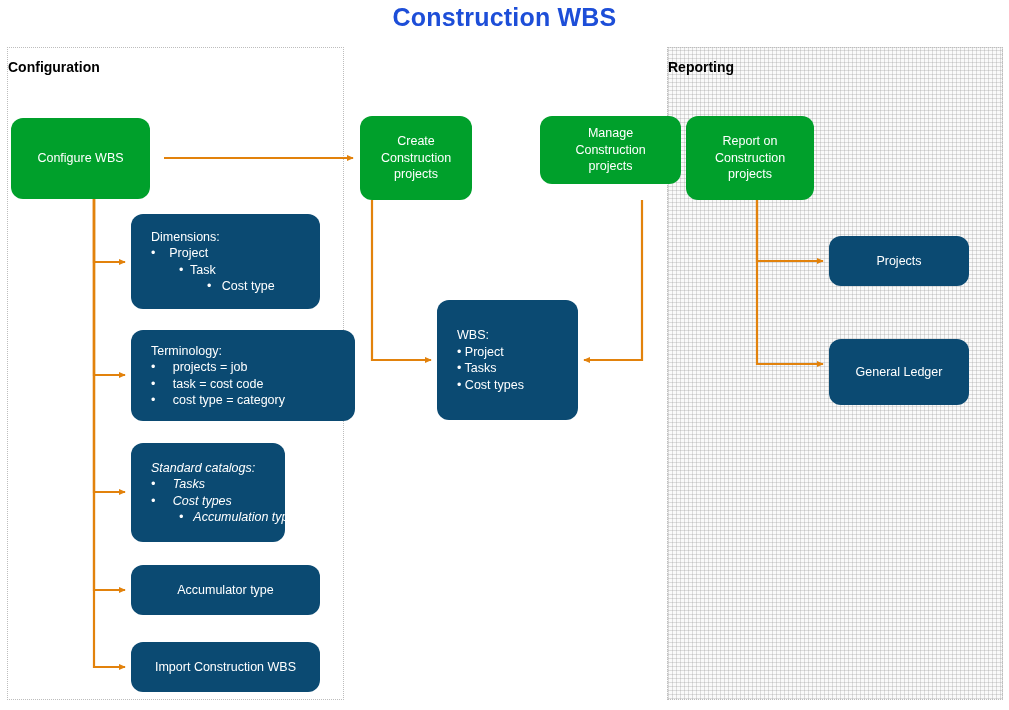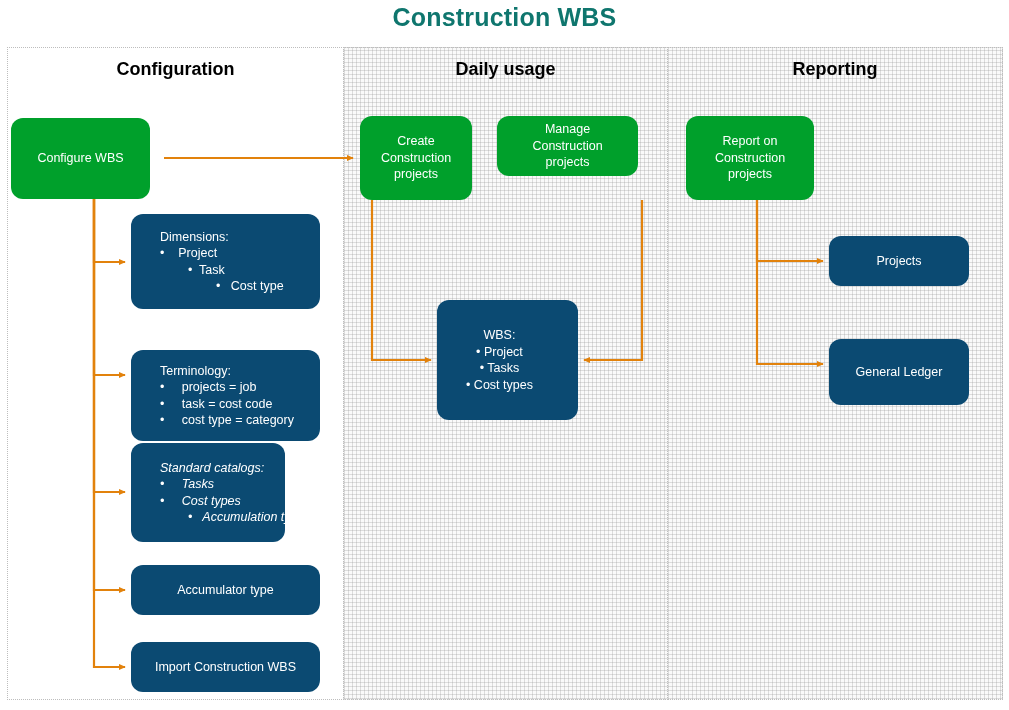--- a/index.html
+++ b/index.html
@@ -24,21 +24,21 @@
 
   
   .diagram-title {
     position: absolute;
     left: 0;
     top: 3px;
     width: 1009px;
     text-align: center;
     font-size: 25px;
     font-weight: bold;
-    color: #0f766e;
+    color: #1d4ed8;
     letter-spacing: 0.2px;
   }
 
   
   .lanes {
     position: absolute;
     left: 7px;
     top: 47px;
     width: 996px;
     height: 653px;
@@ -58,22 +58,22 @@
       repeating-linear-gradient(90deg, rgba(150,150,150,0.30) 0 1px, rgba(0,0,0,0) 1px 4px);
   }
   .lane-1 { left: 0px;   width: 337px; }
   .lane-2 { left: 336px; width: 325px; }
   .lane-3 { left: 660px; width: 336px; }
 
   .lane-title {
     position: absolute;
     top: 11px;
     width: 100%;
-    text-align: center;
-    font-size: 18px;
+    text-align: left;
+    font-size: 14px;
     font-weight: bold;
     color: #000000;
   }
 
   
   .node {
     position: absolute;
     box-sizing: border-box;
     display: flex;
     align-items: center;
@@ -91,21 +91,21 @@
   .node.blue {
     background: #0B4A72;
     border-radius: 12px;
   }
   .node.blue.centered {
     justify-content: center;
     text-align: center;
   }
   .node.blue.listbox {
     justify-content: flex-start;
-    padding-left: 29px;
+    padding-left: 20px;
   }
   .node .label { white-space: pre-line; }
 
   .node ul.lines {
     margin: 0;
     padding: 0;
     list-style: none;
   }
   .node ul.lines li { white-space: pre; }
 
@@ -127,23 +127,20 @@
 </head>
 <body>
 
 <div id="canvas">
 
   <div class="diagram-title">Construction WBS</div>
 
   <div class="lanes">
     <div class="lane lane-plain lane-1">
       <div class="lane-title">Configuration</div>
-    </div>
-    <div class="lane lane-hatched lane-2">
-      <div class="lane-title">Daily usage</div>
     </div>
     <div class="lane lane-hatched lane-3">
       <div class="lane-title">Reporting</div>
     </div>
   </div>
 
   <svg id="arrows" viewBox="0 0 1009 710" width="1009" height="710">
     <defs>
       <marker id="ah" markerWidth="8" markerHeight="8" refX="6.4" refY="3.2" orient="auto" markerUnits="userSpaceOnUse">
         <path d="M0,0 L7.2,3.2 L0,6.4 z" fill="#E2820C"></path>
@@ -176,21 +173,21 @@
     <div>
       <div>Dimensions:</div>
       <ul class="lines">
         <li class="i1">•    Project</li>
         <li class="i2">•  Task</li>
         <li class="i3">•   Cost type</li>
       </ul>
     </div>
   </div>
 
-  <div class="node blue listbox" style="left:131px; top:330px; width:189px; height:91px;margin-top:20px;">
+  <div class="node blue listbox" style="left:131px; top:330px; width:224px; height:91px;">
     <div>
       <div>Terminology:</div>
       <ul class="lines">
         <li class="i1">•     projects = job</li>
         <li class="i1">•     task = cost code</li>
         <li class="i1">•     cost type = category</li>
       </ul>
     </div>
   </div>
 
@@ -212,27 +209,27 @@
   <div class="node blue centered" style="left:131px; top:642px; width:189px; height:50px;">
     <span class="label">Import Construction WBS</span>
   </div>
 
   <div class="node green" style="left:360px; top:116px; width:112px; height:84px;">
     <span class="label">Create
 Construction
 projects</span>
   </div>
 
-  <div class="node green" style="left:497px; top:116px; width:141px; height:60px;">
+  <div class="node green" style="left:540px; top:116px; width:141px; height:68px;">
     <span class="label">Manage
 Construction
 projects</span>
   </div>
 
-  <div class="node blue listbox" style="left:437px; top:300px; width:141px; height:120px;text-align:center;">
+  <div class="node blue listbox" style="left:437px; top:300px; width:141px; height:120px;">
     <div>
       <div>WBS:</div>
       <ul class="lines">
         <li class="i0">• Project</li>
         <li class="i0">• Tasks</li>
         <li class="i0">• Cost types</li>
       </ul>
     </div>
   </div>
 

